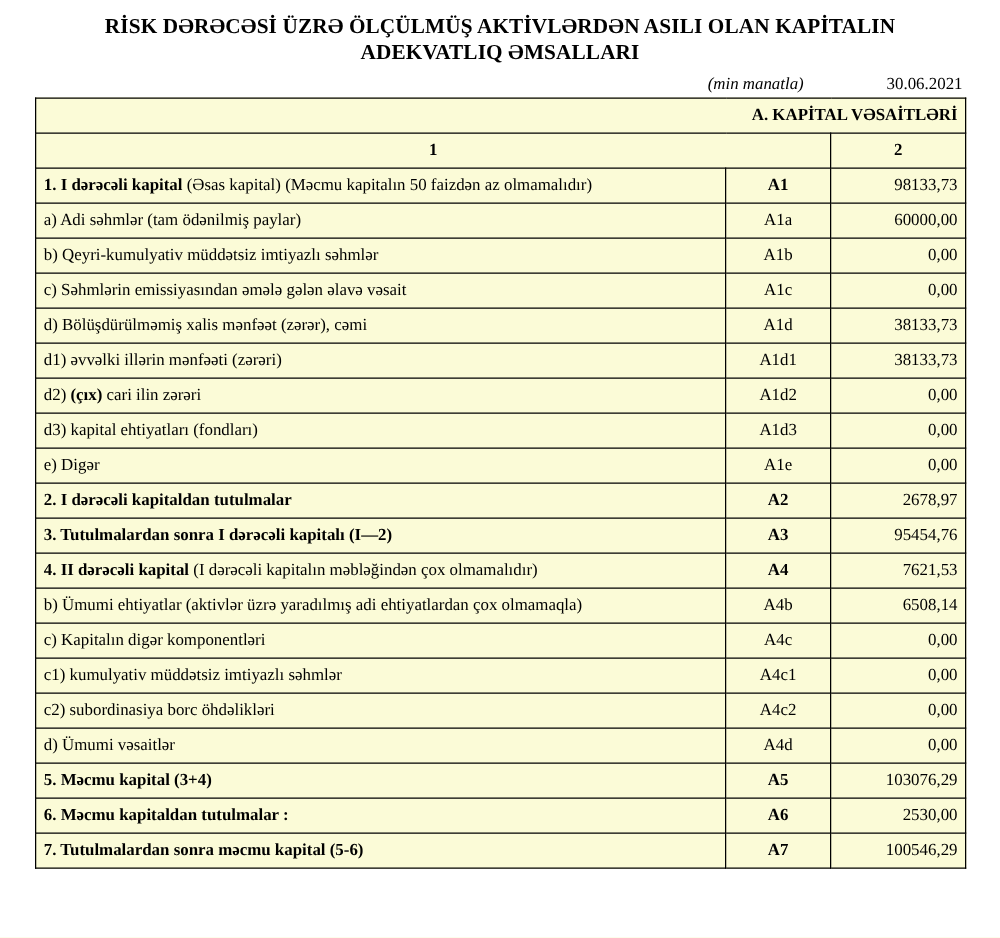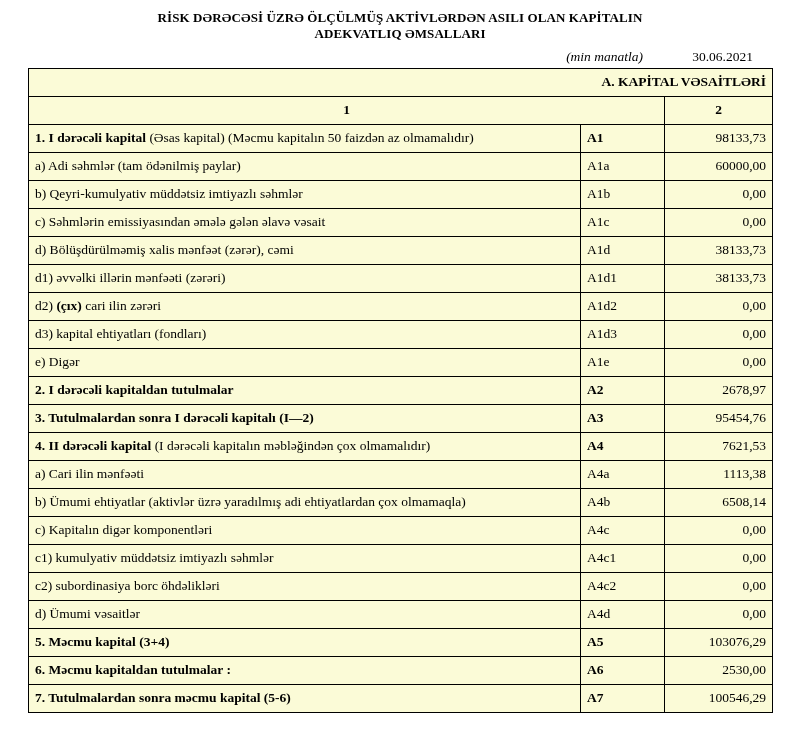--- a/index.html
+++ b/index.html
@@ -17,21 +17,21 @@
   .page {
     width: 800px;
     height: 750px;
     position: relative;
     box-sizing: border-box;
     padding: 0;
   }
   .doc-title {
     text-align: center;
     font-weight: bold;
-    font-size: 13px;
+    font-size: 17px;
     line-height: 1.25;
     letter-spacing: 0.1px;
     padding: 10px 26px 0 26px;
     margin: 0;
   }
   .doc-title .line2 {
     display: block;
   }
   .meta-row {
     display: flex;
@@ -40,21 +40,21 @@
     padding: 6px 30px 3px 0;
     font-size: 13.5px;
   }
   .meta-unit {
     font-style: italic;
     margin-right: 32px;
   }
   .meta-date {
     font-style: normal;
     min-width: 95px;
-    text-align: center;
+    text-align: right;
   }
   table.cap {
     border-collapse: collapse;
     table-layout: fixed;
     width: 744px;
     margin: 0 0 0 28px;
     background: #fbfbd7;
   }
   table.cap td {
     border: 1px solid #000000;
@@ -73,21 +73,21 @@
     font-weight: bold;
     font-size: 14.5px;
     padding: 4px 6px;
   }
   .hdr-num td {
     text-align: center;
     font-weight: bold;
     font-size: 13.5px;
   }
   td.code {
-    text-align: left;
+    text-align: center;
   }
   td.code.bold {
     font-weight: bold;
   }
   td.value {
     text-align: right;
     padding-right: 8px;
   }
   td.label {
     text-align: left;
@@ -183,25 +183,20 @@
           <td class="label ind0 bold"><span class="b">3. Tutulmalardan  sonra I dərəcəli kapitalı (I—2)</span></td>
           <td class="code bold">A3</td>
           <td class="value">95454,76</td>
         </tr>
         <tr>
           <td class="label ind0 bold"><span class="b">4. II dərəcəli  kapital </span><span class="nb">(I dərəcəli  kapitalın  məbləğindən çox olmamalıdır)</span></td>
           <td class="code bold">A4</td>
           <td class="value">7621,53</td>
         </tr>
         <tr>
-          <td class="label ind0"><span class="">a) Cari ilin mənfəəti</span></td>
-          <td class="code">A4a</td>
-          <td class="value">1113,38</td>
-        </tr>
-        <tr>
           <td class="label ind0"><span class="">b) Ümumi ehtiyatlar (aktivlər üzrə yaradılmış adi ehtiyatlardan çox olmamaqla)</span></td>
           <td class="code">A4b</td>
           <td class="value">6508,14</td>
         </tr>
         <tr>
           <td class="label ind0"><span class="">c)  Kapitalın digər komponentləri</span></td>
           <td class="code">A4c</td>
           <td class="value">0,00</td>
         </tr>
         <tr>

